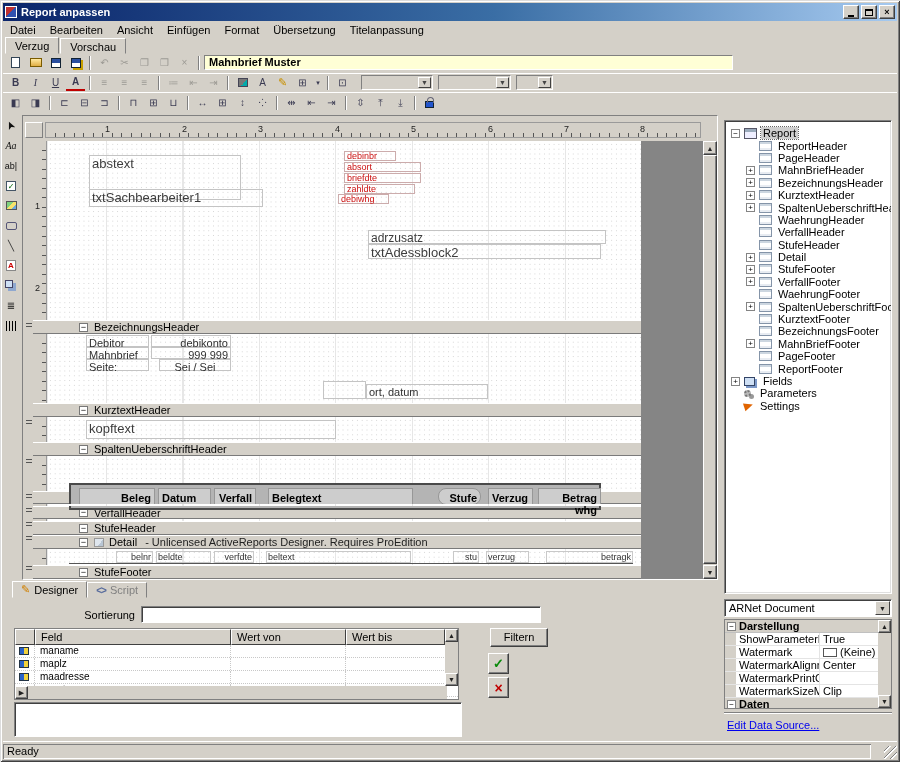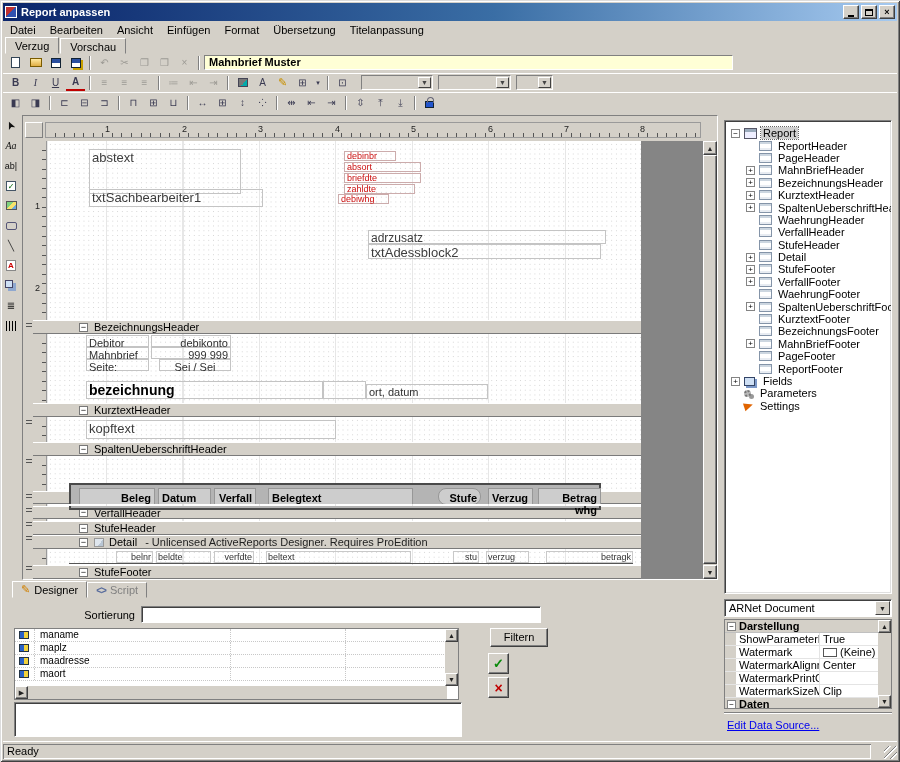--- a/index.html
+++ b/index.html
@@ -397,21 +397,21 @@
       </div>
 
     <div class="sections">
 
       <div class="crow" style="height:179px">
         <div class="vr" id="vr1">
             <span style="top: 60px;">1</span>
             <span style="top: 142px;">2</span>
           </div>
         <div class="pg">
-          <div class="ctl" style="left:42px;top:8px;width:152px;height:45px;">abstext</div>
+          <div class="ctl" style="left:42px;top:14px;width:152px;height:45px;">abstext</div>
           <div class="red" style="left:297px;top:10px;width:52px;height:10px;">debinbr</div>
           <div class="red" style="left:297px;top:21px;width:77px;height:10px;">absort</div>
           <div class="red" style="left:297px;top:32px;width:77px;height:10px;">briefdte</div>
           <div class="red" style="left:297px;top:43px;width:71px;height:10px;">zahldte</div>
           <div class="red" style="left:291px;top:53px;width:51px;height:10px;">debiwhg</div>
           <div class="ctl" style="left:42px;top:48px;width:174px;height:18px;">txtSachbearbeiter1</div>
           <div class="ctl" style="left:321px;top:89px;width:238px;height:14px;font-size:12px;">adrzusatz</div>
           <div class="ctl" style="left:321px;top:103px;width:233px;height:15px;">txtAdessblock2</div>
         </div>
         <div class="ovf"></div>
@@ -427,21 +427,20 @@
 
       <div class="crow" style="height:69px">
         <div class="vr"></div>
         <div class="pg">
           <div class="ctl small" style="left:39px;top:1px;width:63px;height:12px;">Debitor</div>
           <div class="ctl small r-al" style="left:104px;top:1px;width:80px;height:12px;">debikonto</div>
           <div class="ctl small" style="left:39px;top:13px;width:63px;height:12px;">Mahnbrief</div>
           <div class="ctl small r-al" style="left:104px;top:13px;width:80px;height:12px;">999 999</div>
           <div class="ctl small" style="left:39px;top:25px;width:63px;height:12px;">Seite:</div>
           <div class="ctl small c-al" style="left:112px;top:25px;width:72px;height:12px;">Sei / Sei</div>
-          <div class="ctl bez-big" style="left:39px;top:47px;width:237px;height:18px;">bezeichnung</div>
           <div class="ctl" style="left:276px;top:47px;width:43px;height:18px;"></div>
           <div class="ctl small" style="left:319px;top:50px;width:122px;height:15px;">ort, datum</div>
         </div>
         <div class="ovf"></div>
       </div>
 
       <div class="brow" style="height:14px">
         <div class="secbar">
             <div class="minus">−</div>
             <span>KurztextHeader</span>
@@ -560,20 +559,26 @@
     <div class="dtab inactive">
       <span class="code">&lt;&gt;</span>
       <span class="lbl">Script</span>
     </div>
   </div>
 
   <div class="sort-label">Sortierung</div>
   <div class="sort-input"></div>
 
   <div class="ftable">
+    <div class="fhead">
+      <div class="fh i"></div>
+      <div class="fh a">Feld</div>
+      <div class="fh b">Wert von</div>
+      <div class="fh c">Wert bis</div>
+    </div>
     <div id="frows">
         <div class="frow">
           <div class="fc i"><span class="fieldicon"></span></div>
           <div class="fc a">maname</div>
           <div class="fc b"></div>
           <div class="fc c"></div>
         </div>
         <div class="frow">
           <div class="fc i"><span class="fieldicon"></span></div>
           <div class="fc a">maplz</div>

